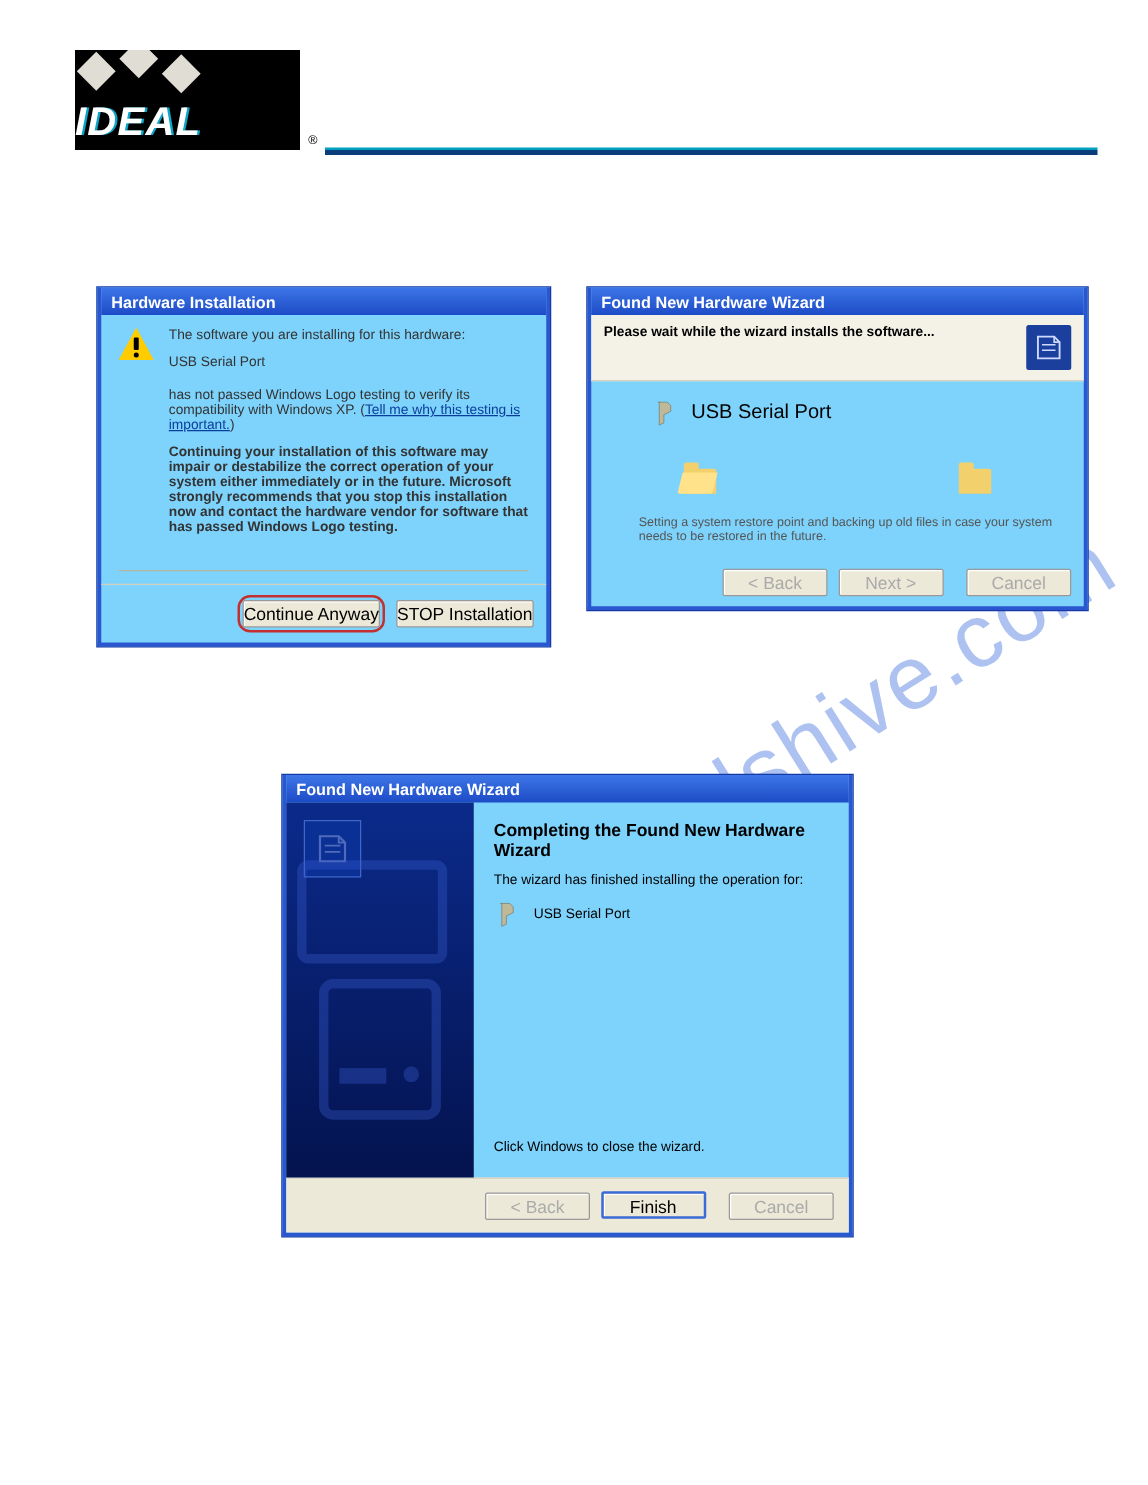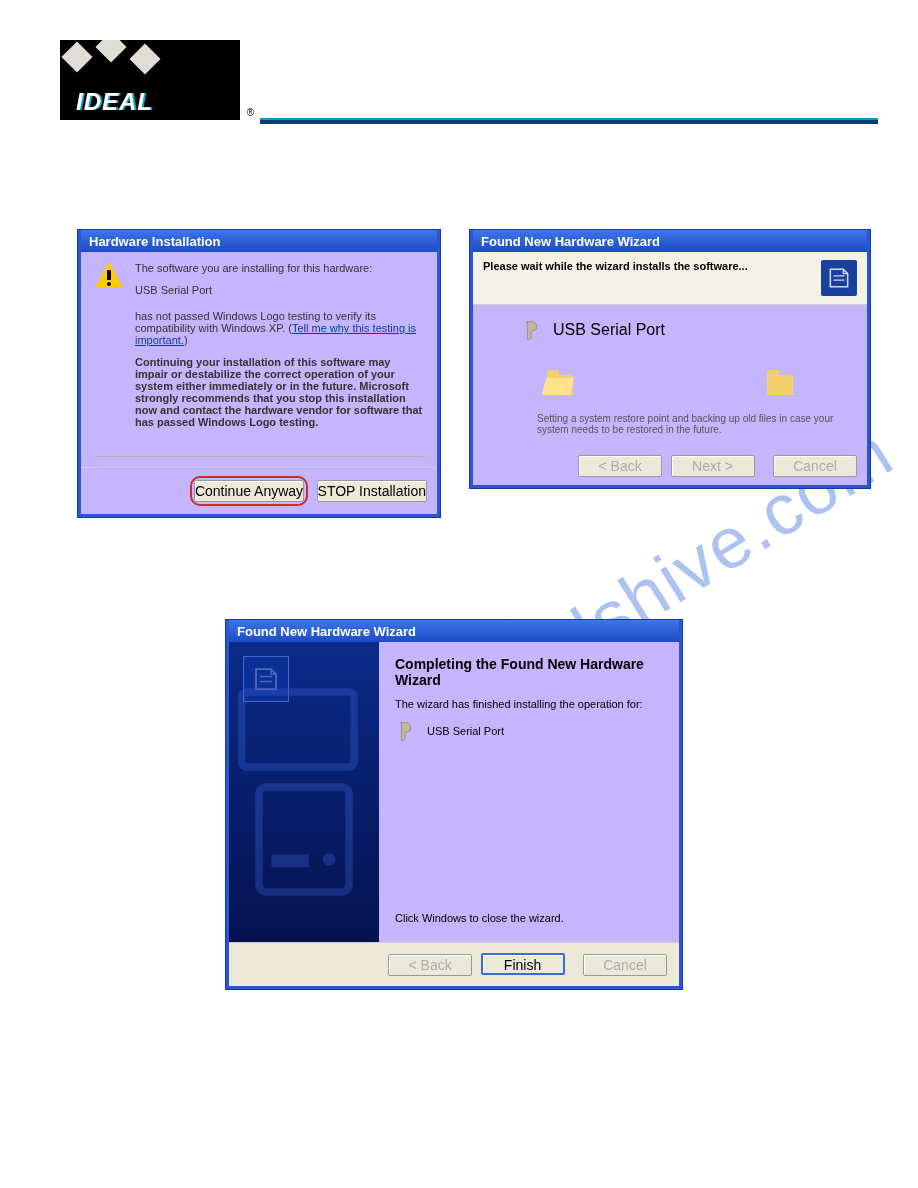--- a/index.html
+++ b/index.html
@@ -25,42 +25,42 @@
     position: absolute;
     top: 0; left: 0; width: 100%; height: 40px;
     background: #000;
     overflow: hidden;
   }
   .logo-diamond {
     position: absolute; width: 22px; height: 22px;
     background: #e0ddd4; transform: rotate(45deg);
   }
   .logo-text {
-    position: absolute; left: 16px; bottom: 4px;
+    position: absolute; left: 0; bottom: 4px;
     color: #fff; font-weight: bold; font-style: italic;
-    font-size: 24px; letter-spacing: 1px;
+    font-size: 32px; letter-spacing: 1px;
     text-shadow: 2px 0 0 #0aa5c7;
   }
   .logo-reg {
     position: absolute; right: -14px; bottom: 2px;
     color: #000; font-size: 10px;
   }
   .header-line {
     position: absolute; top: 78px; left: 200px; right: 0;
     border-top: 2px solid #00a0c0;
     border-bottom: 4px solid #0b3d7a;
     height: 6px;
   }
 
   
   .xp-window {
     position: absolute;
     border: 3px solid #2a56cf;
     border-top: none;
-    background: #c4b5fd;
+    background: #7dd3fc;
     box-shadow: 0 0 0 1px #1639a6;
   }
   .xp-title {
     background: linear-gradient(#3d76e6,#1d4bc7);
     color: #fff; font-weight: bold;
     font-size: 13px; padding: 4px 8px;
     height: 22px;
   }
   .xp-body { padding: 10px 14px; font-size: 11px; color: #333; }
   .xp-btn {
@@ -105,21 +105,21 @@
   .graphic-icon {
     width: 36px; height: 36px; background: #1a3f9c;
     border-radius: 2px; display:flex; align-items:center; justify-content:center;
   }
   .graphic-icon svg { width: 26px; height: 26px; }
   .small-port-icon { width:22px; height:22px; }
   .folder { width: 26px; height: 20px; background: #f2d06b; border-radius: 2px 2px 0 0; position: relative; }
   .folder::before { content:""; position:absolute; top:-5px; left:0; width:12px; height:6px; background:#f2d06b; border-radius:2px 2px 0 0;}
   .folder.open::after { content:""; position:absolute; top:3px; left:-3px; width:28px; height:17px; background:#ffe28a; transform: skewX(-14deg); border-radius:0 0 2px 2px;}
   #dlg2 .install-area { padding: 14px 18px 6px; }
-  #dlg2 .msg { font-size: 10px; color:#555; margin: 18px 0 6px 46px; }
+  #dlg2 .msg { font-size: 10px; color:#555; margin: 18px 0 6px 20px; }
   #dlg2 .button-row2 { text-align:right; padding:8px 10px; }
 
   
   #dlg3 { top: 620px; left: 226px; width: 456px; }
   #dlg3 .wiz-body { display:flex; height: 300px; }
   .wiz-side {
     width: 150px; background: linear-gradient(#0b2a8a,#04134f);
     display:flex; align-items:center; justify-content:center;
     position: relative; overflow:hidden;
   }

